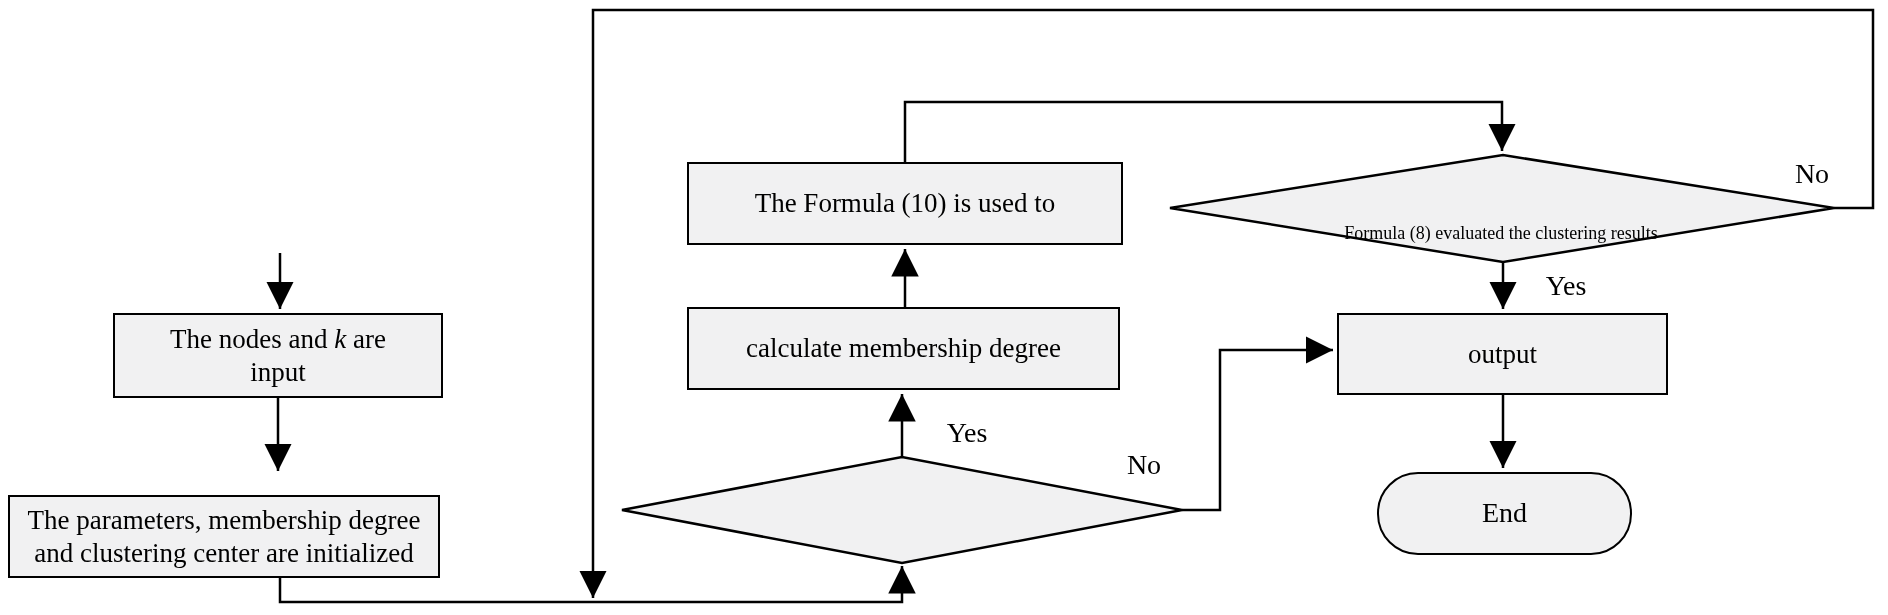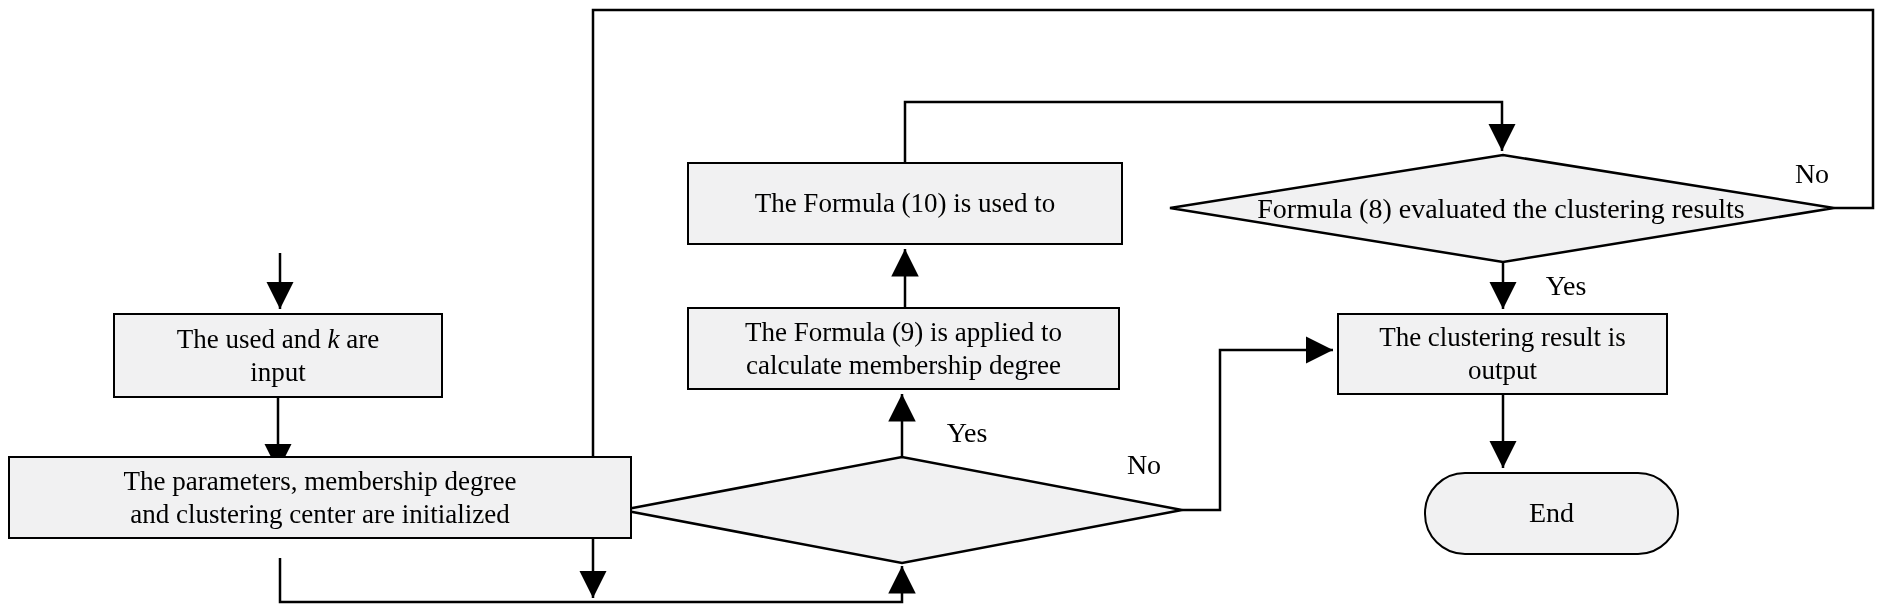--- a/index.html
+++ b/index.html
@@ -21,36 +21,37 @@
     justify-content:center;align-items:center;
     text-align:center;
     font-size:27px;line-height:1.22;
     white-space:nowrap;
   }
   .stadium{border-radius:41px;font-size:28px;}
   .dlabel{
     position:absolute;
     transform:translate(-50%,-50%);
     white-space:nowrap;
-    font-size:28px;
+    font-size:18px;
+    margin-top:24px;
   }
   .branch{
     position:absolute;
     transform:translate(-50%,-50%);
     white-space:nowrap;
     font-size:28px;
   }
   .it{font-style:italic;}
   #n-start{left:152px;top:172px;width:255px;height:81px;}
   #n-input{left:113px;top:313px;width:330px;height:85px;}
-  #n-init {left:8px;  top:456px;width:624px;height:83px;}
+  #n-init {left:8px;  top:495px;width:432px;height:83px;}
   #n-f10  {left:687px;top:162px;width:436px;height:83px;}
   #n-f9   {left:687px;top:307px;width:433px;height:83px;}
   #n-output{left:1337px;top:313px;width:331px;height:82px;}
-  #n-end  {left:1424px;top:472px;width:255px;height:83px;}
+  #n-end  {left:1377px;top:472px;width:255px;height:83px;}
   #lbl-iter{left:902px;top:511px;}
   #lbl-eval{left:1501px;top:209px;}
   #b-iter-yes{left:967px;top:433px;}
   #b-iter-no{left:1144px;top:465px;}
   #b-eval-yes{left:1566px;top:286px;}
   #b-eval-no{left:1812px;top:174px;}
 </style>
 </head>
 <body>
 
@@ -77,40 +78,38 @@
     </g>
 
     <g fill="#f1f1f2" stroke="#000000" stroke-width="2.5">
       <polygon points="622,510 902,457 1182,510 902,563"></polygon>
       <polygon points="1170,208 1503,155 1834,208 1503,262"></polygon>
     </g>
   </svg>
 
 
   <div id="n-input" class="node">
-    <div><span>The used and </span><span class="it">k</span><span> are</span></div>
+    <div><span>The nodes and </span><span class="it">k</span><span> are</span></div>
     <div>input</div>
   </div>
 
   <div id="n-init" class="node">
     <div>The parameters, membership degree</div>
     <div>and clustering center are  initialized</div>
   </div>
 
   <div id="n-f10" class="node">
     <div>The Formula (10) is used to</div>
   </div>
 
   <div id="n-f9" class="node">
-    <div>The Formula (9) is applied to</div>
     <div>calculate membership degree</div>
   </div>
 
   <div id="n-output" class="node">
-    <div>The clustering result is</div>
     <div>output</div>
   </div>
 
   <div id="n-end" class="node stadium">
     <div>End</div>
   </div>
 
   <div id="lbl-eval" class="dlabel">Formula (8) evaluated the clustering results</div>
 
   <div id="b-iter-yes" class="branch">Yes</div>

